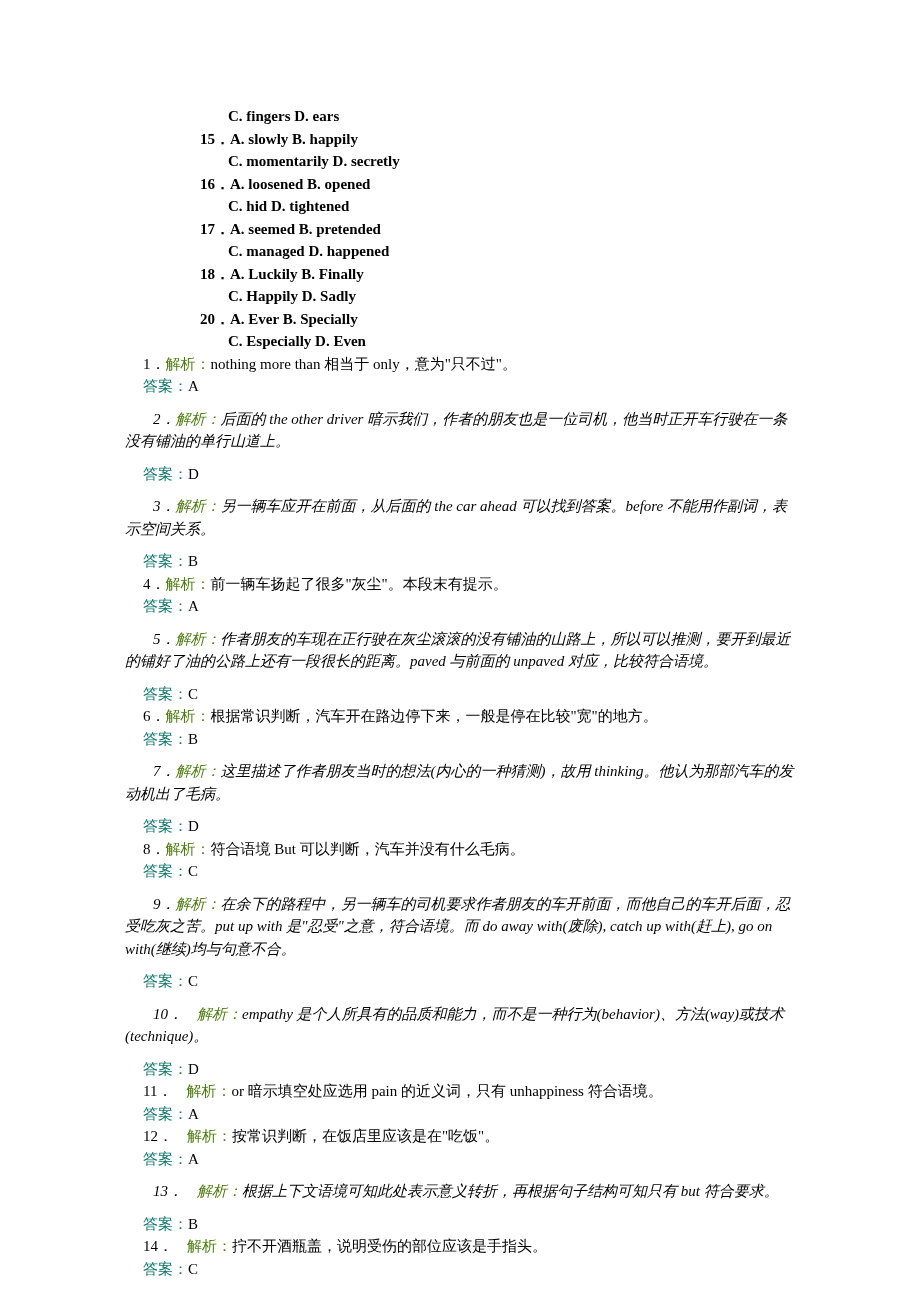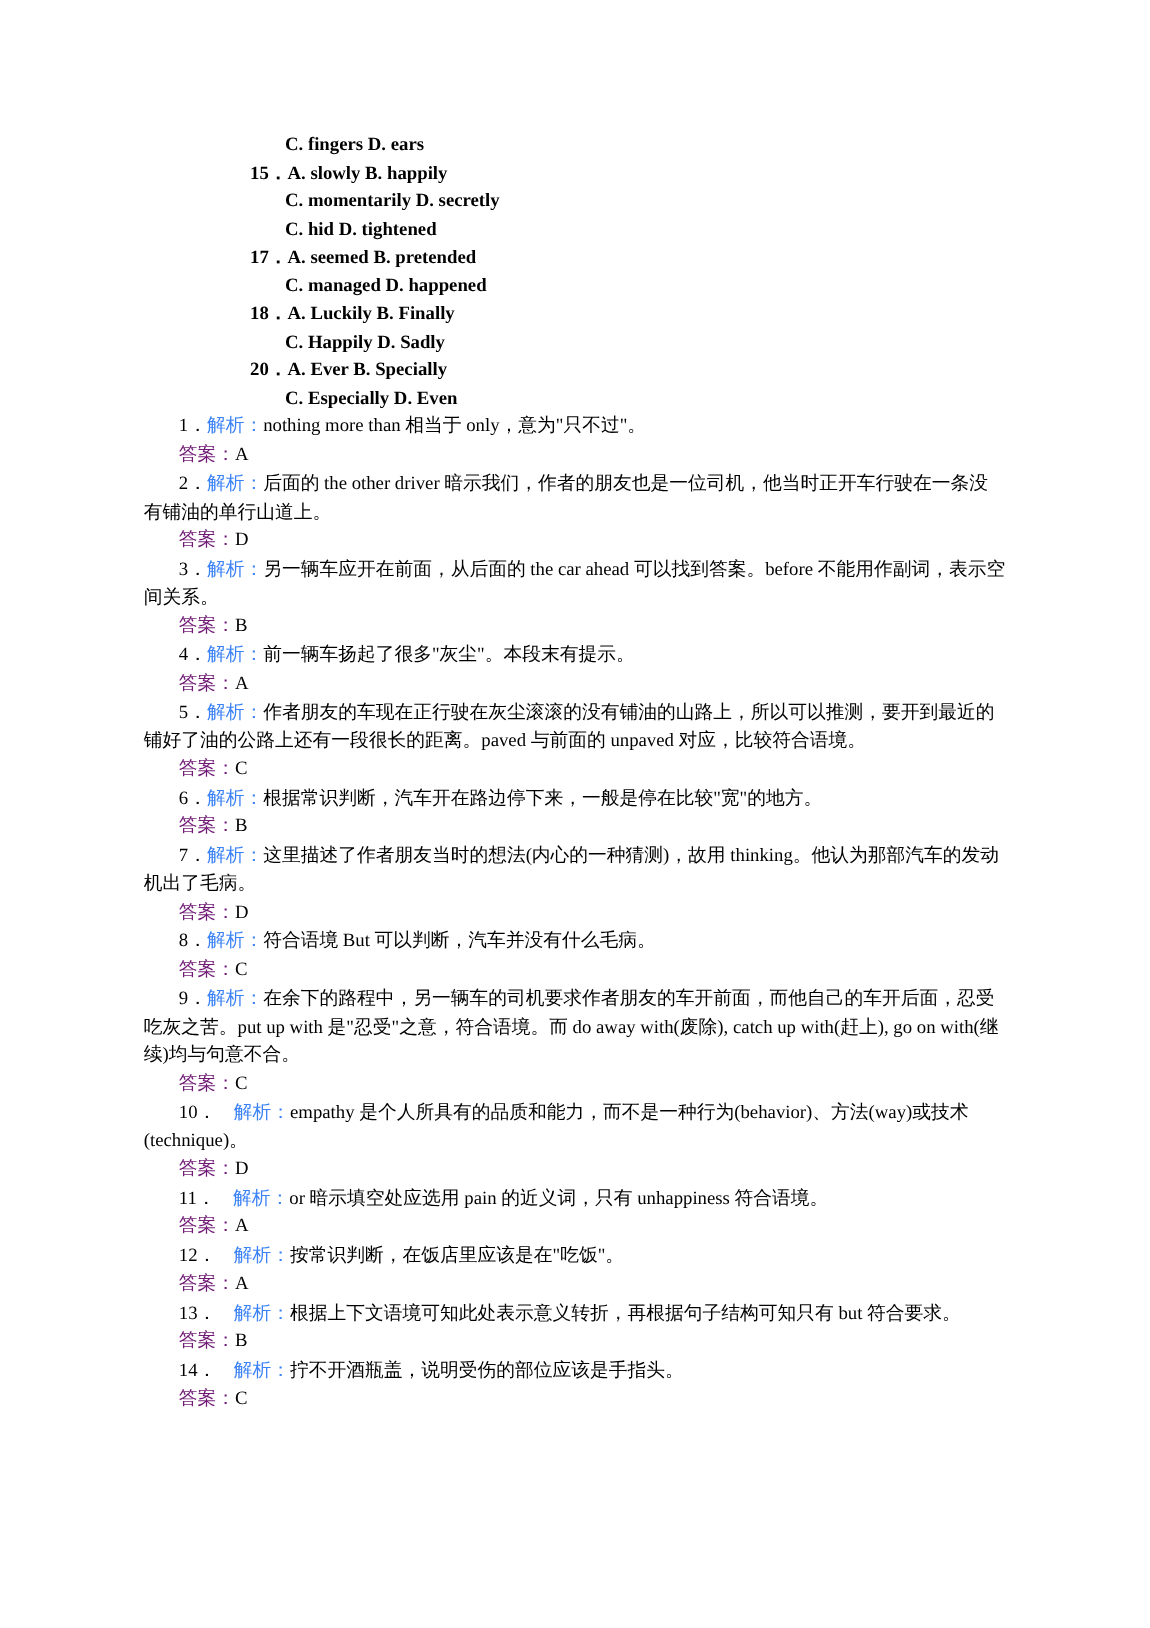--- a/index.html
+++ b/index.html
@@ -25,42 +25,44 @@
   .sub-line {
     margin: 0;
     padding-left: 28px;
   }
   .exp-line {
     margin: 0;
     padding-left: 28px;
     text-indent: 0;
   }
   .exp-body {
-    margin: 0;
+    margin: 10px;
     text-indent: 28px;
+    font-style: italic;
   }
   .ans-line {
     margin: 0;
     padding-left: 28px;
   }
-  .label-exp { color: #3b82f6; }
-  .label-ans { color: #701a75; font-family: Liberation Mono, monospace; }
+  .label-exp { color: #4d7c0f; }
+  .label-ans { color: #0f766e; }
   .sep { display:inline-block; width: 14px; }
 </style>
 </head>
 <body>
 
 <div class="page">
 
   <div class="indent-block">
     <p class="sub-line">C. fingers    D. ears</p>
 
     <p class="q-line"><span>15．</span><span>A. slowly    B. happily</span></p>
     <p class="sub-line">C. momentarily    D. secretly</p>
 
+    <p class="q-line"><span>16．</span><span>A. loosened    B. opened</span></p>
     <p class="sub-line">C. hid    D. tightened</p>
 
     <p class="q-line"><span>17．</span><span>A. seemed    B. pretended</span></p>
     <p class="sub-line">C. managed    D. happened</p>
 
     <p class="q-line"><span>18．</span><span>A. Luckily    B. Finally</span></p>
     <p class="sub-line">C. Happily    D. Sadly</p>
 
 
     <p class="q-line"><span>20．</span><span>A. Ever    B. Specially</span></p>

